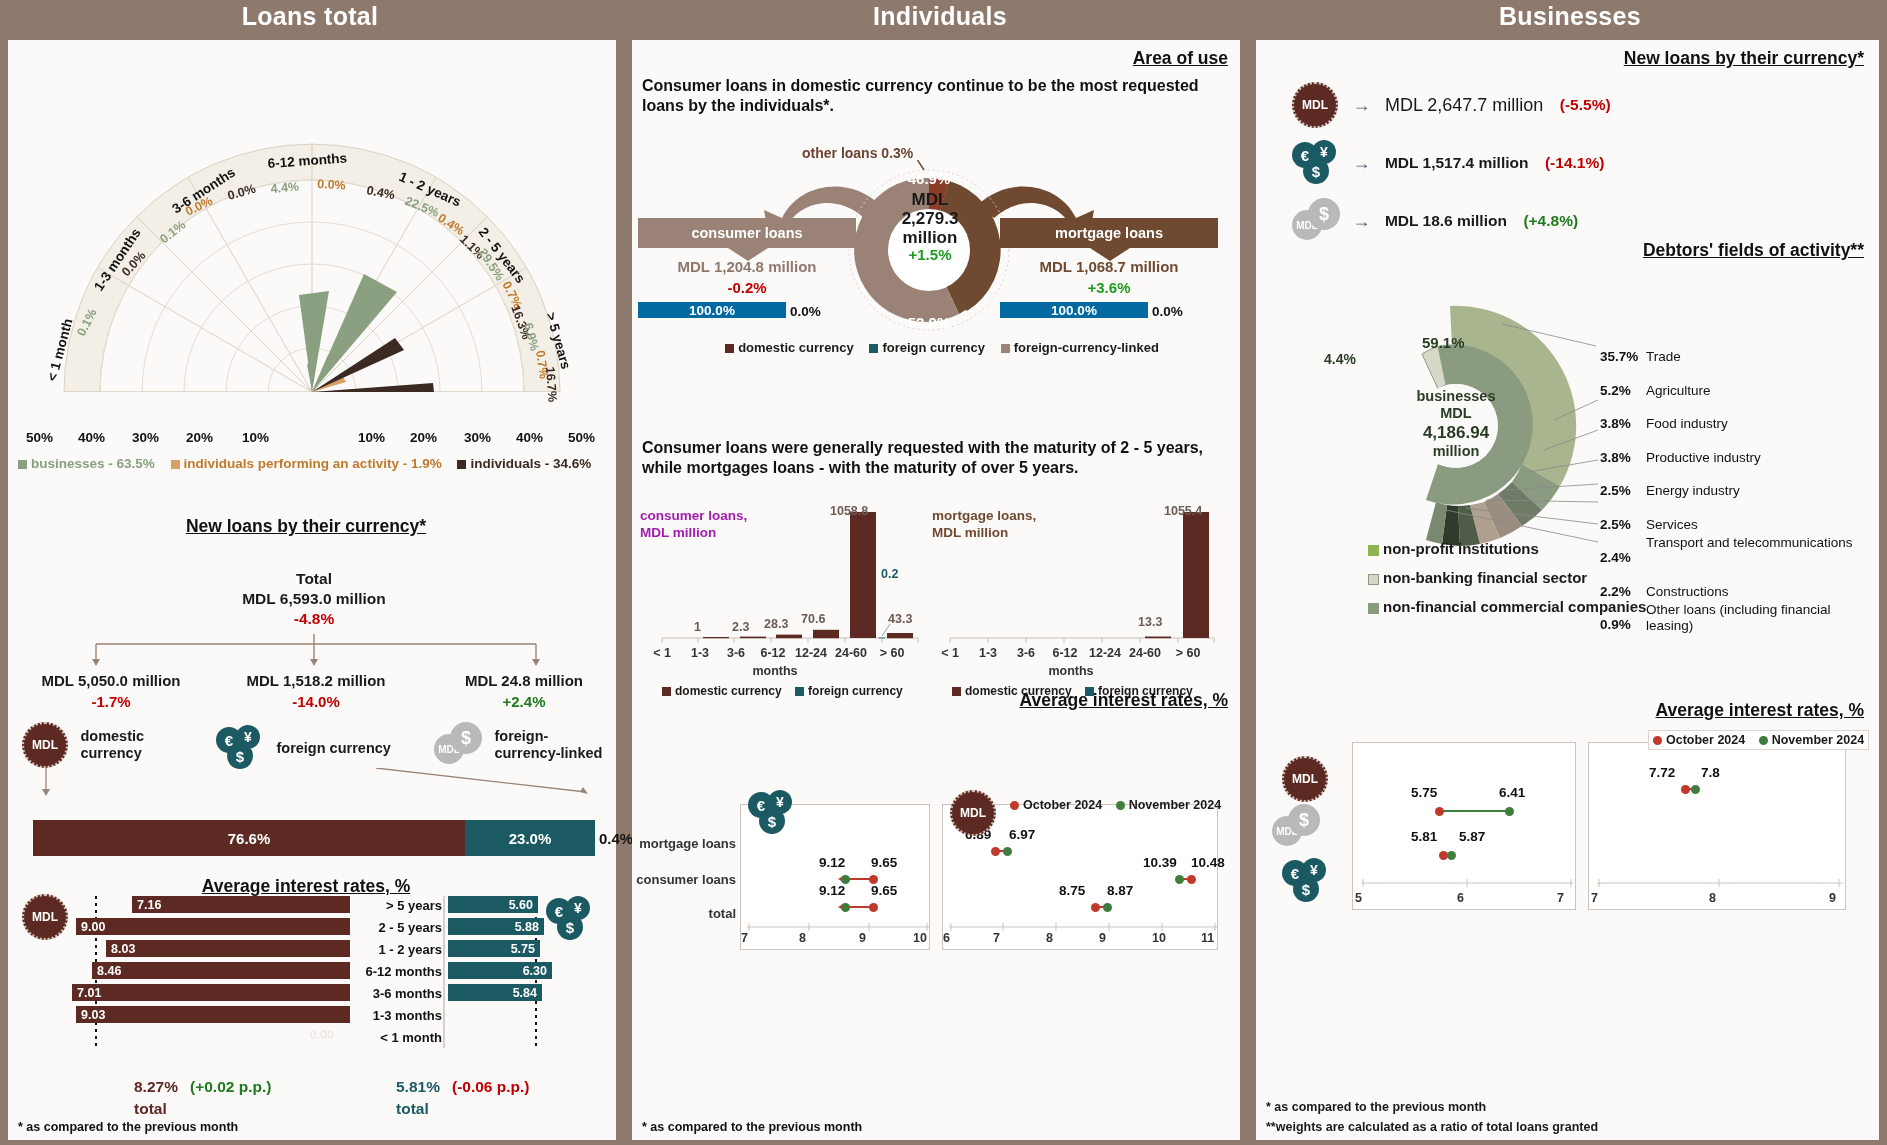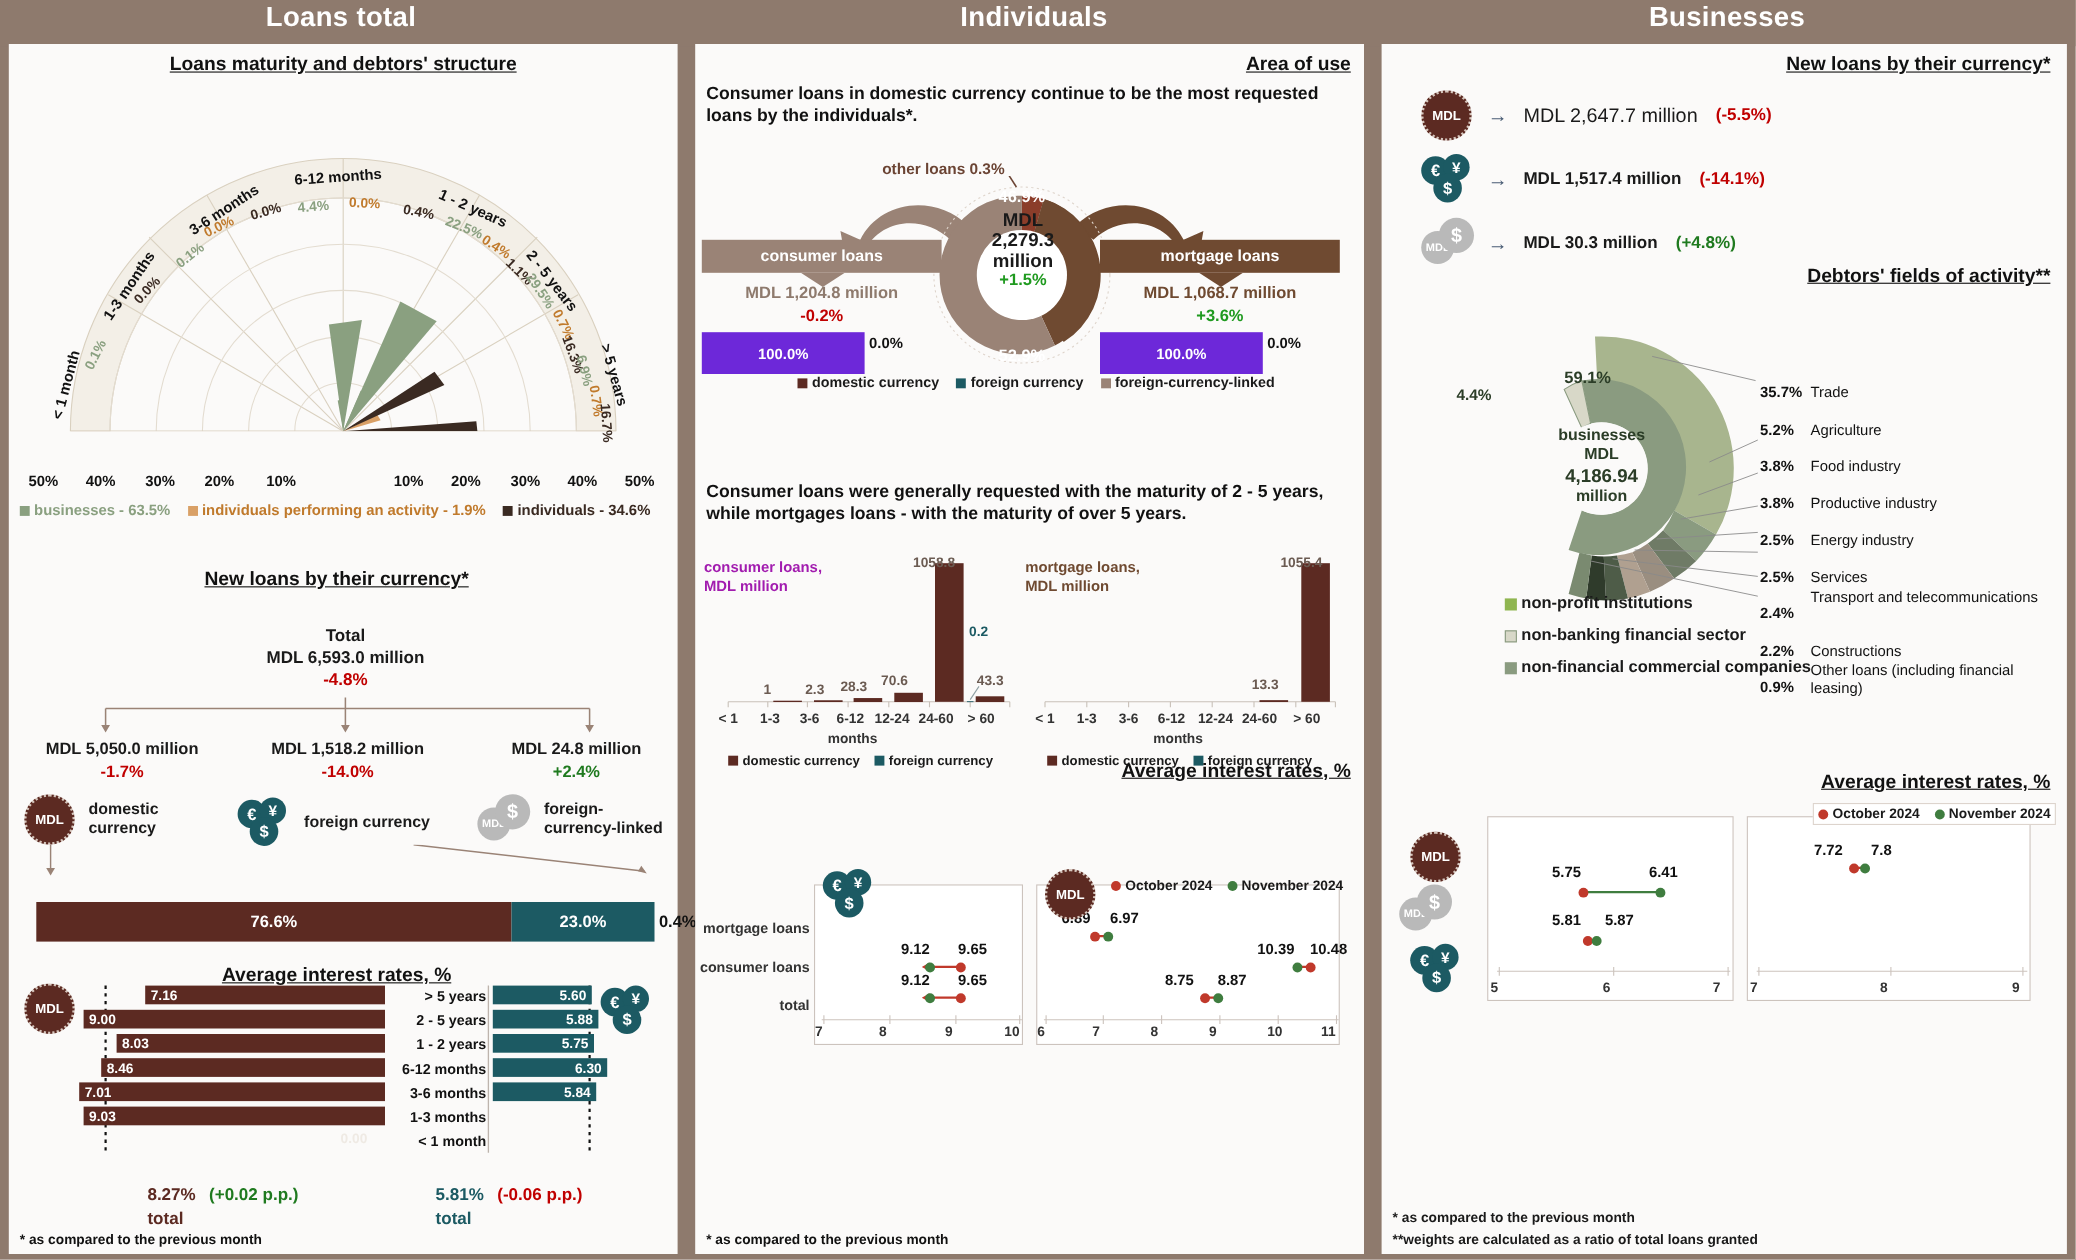--- a/index.html
+++ b/index.html
@@ -69,21 +69,21 @@
   
   .tor { position:absolute; left:8px; top:830px; width:596px; height:200px; }
   .tor .lbar { position:absolute; right:0; height:17px; background:#5c2a22; color:#fff; font-size:12.5px; font-weight:bold; display:flex; align-items:center; padding-left:5px;}
   .tor .rbar { position:absolute; left:0; height:17px; background:#1c5a63; color:#fff; font-size:12.5px; font-weight:bold; display:flex; align-items:center; justify-content:flex-end; padding-right:5px;}
   .tor .cat { position:absolute; text-align:right; font-size:13px; font-weight:bold; color:#111;}
   .tot-line { position:absolute; font-size:15.5px; font-weight:bold; }
 
   
   .chip { position:absolute; height:30px; background:#9a8376; color:#fff; font-size:14.5px; font-weight:bold; display:flex; align-items:center; justify-content:center;}
   .chip.dark { background:#6f4a31; }
-  .minibar { position:absolute; height:38px; background:#6d28d9; color:#fff; font-size:13.5px; font-weight:bold; display:flex;align-items:center;justify-content:center;}
+  .minibar { position:absolute; height:16px; background:#0369a1; color:#fff; font-size:13.5px; font-weight:bold; display:flex;align-items:center;justify-content:center;}
 
   
   .mb { position:absolute; }
   .mb .vlab { position:absolute; font-size:12.5px; font-weight:bold; color:#6b5b52; }
   .mb .xlab { position:absolute; font-size:12.5px; font-weight:bold; color:#333; text-align:center;}
 
   
   .dp { position:absolute; border:1px solid #ccc3bd; background:#fff; }
   .dp .axl { position:absolute; bottom:4px; font-size:12.5px; font-weight:bold; color:#333;}
   .dot { position:absolute; width:9px; height:9px; border-radius:50%; }
@@ -101,21 +101,20 @@
 <div class="page">
 
   <div class="hdr">
     <div class="hdr-title hdr-loans">Loans total</div>
     <div class="hdr-title hdr-ind">Individuals</div>
     <div class="hdr-title hdr-bus">Businesses</div>
   </div>
 
   <div class="panel p1">
 
-    <div class="sec-title" style="position:absolute;left:0;top:8px;width:608px;">Loans maturity and debtors' structure</div>
 
     <div class="polar-wrap">
       <svg width="592" height="340" viewBox="0 0 592 340">
         <defs>
           <clipPath id="halfclip">
               <rect x="0" y="0" width="592" height="300"></rect>
             </clipPath>
         </defs>
         <g clip-path="url(#halfclip)">
 
@@ -537,21 +536,21 @@
     </div>
     <div style="position:absolute;left:36px;top:100px">
       <span class="coin fx"><span class="e">€</span><span class="y">¥</span><span class="d">$</span></span>
       <span style="display:inline-block;vertical-align:middle;margin:0 10px;color:#4a5d75;font-size:18px">→</span>
       <span style="display:inline-block;vertical-align:middle;font-size:15.5px;font-weight:bold">MDL 1,517.4 million</span>
       <span style="display:inline-block;vertical-align:middle;margin-left:12px;font-size:15.5px;font-weight:bold;color:#c00000">(-14.1%)</span>
     </div>
     <div style="position:absolute;left:36px;top:158px">
       <span class="coin lk"><span class="m">MDL</span><span class="d">$</span></span>
       <span style="display:inline-block;vertical-align:middle;margin:0 10px;color:#4a5d75;font-size:18px">→</span>
-      <span style="display:inline-block;vertical-align:middle;font-size:15.5px;font-weight:bold">MDL 30.3 million</span>
+      <span style="display:inline-block;vertical-align:middle;font-size:15.5px;font-weight:bold">MDL 18.6 million</span>
       <span style="display:inline-block;vertical-align:middle;margin-left:12px;font-size:15.5px;font-weight:bold;color:#1f7a1f">(+4.8%)</span>
     </div>
 
     <div class="sec-title right" style="position:absolute;left:0;top:200px;width:608px;">Debtors' fields of activity**</div>
 
     <svg style="position:absolute;left:50px;top:248px" width="300" height="270">
       <g transform="translate(150,138)">
 
         <path d="M -6,-120 A 120,120 0 0 1 104,60 L 66,38 A 80,80 0 0 0 -4,-80 Z" fill="#a8b58e"></path>
         <path d="M 104,60 A 120,120 0 0 1 86,84 L 56,56 A 80,80 0 0 0 66,38 Z" fill="#8a9b80"></path>

